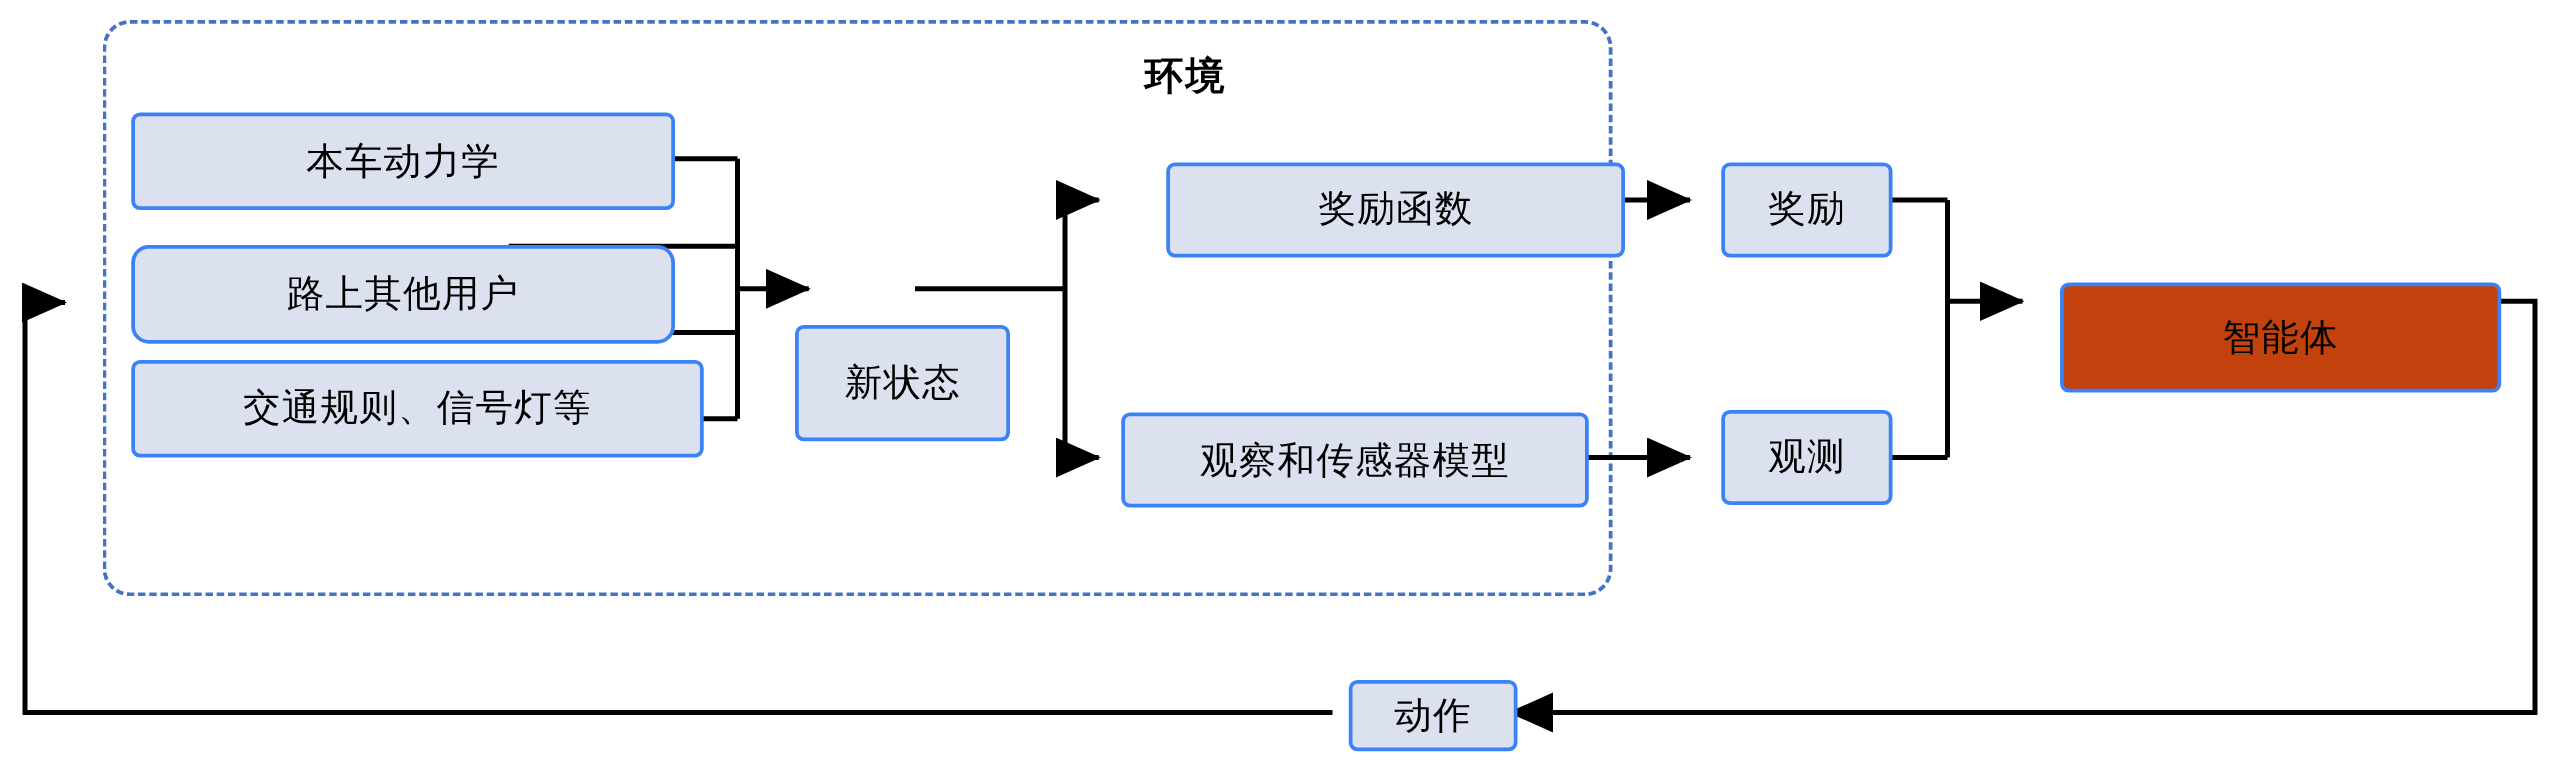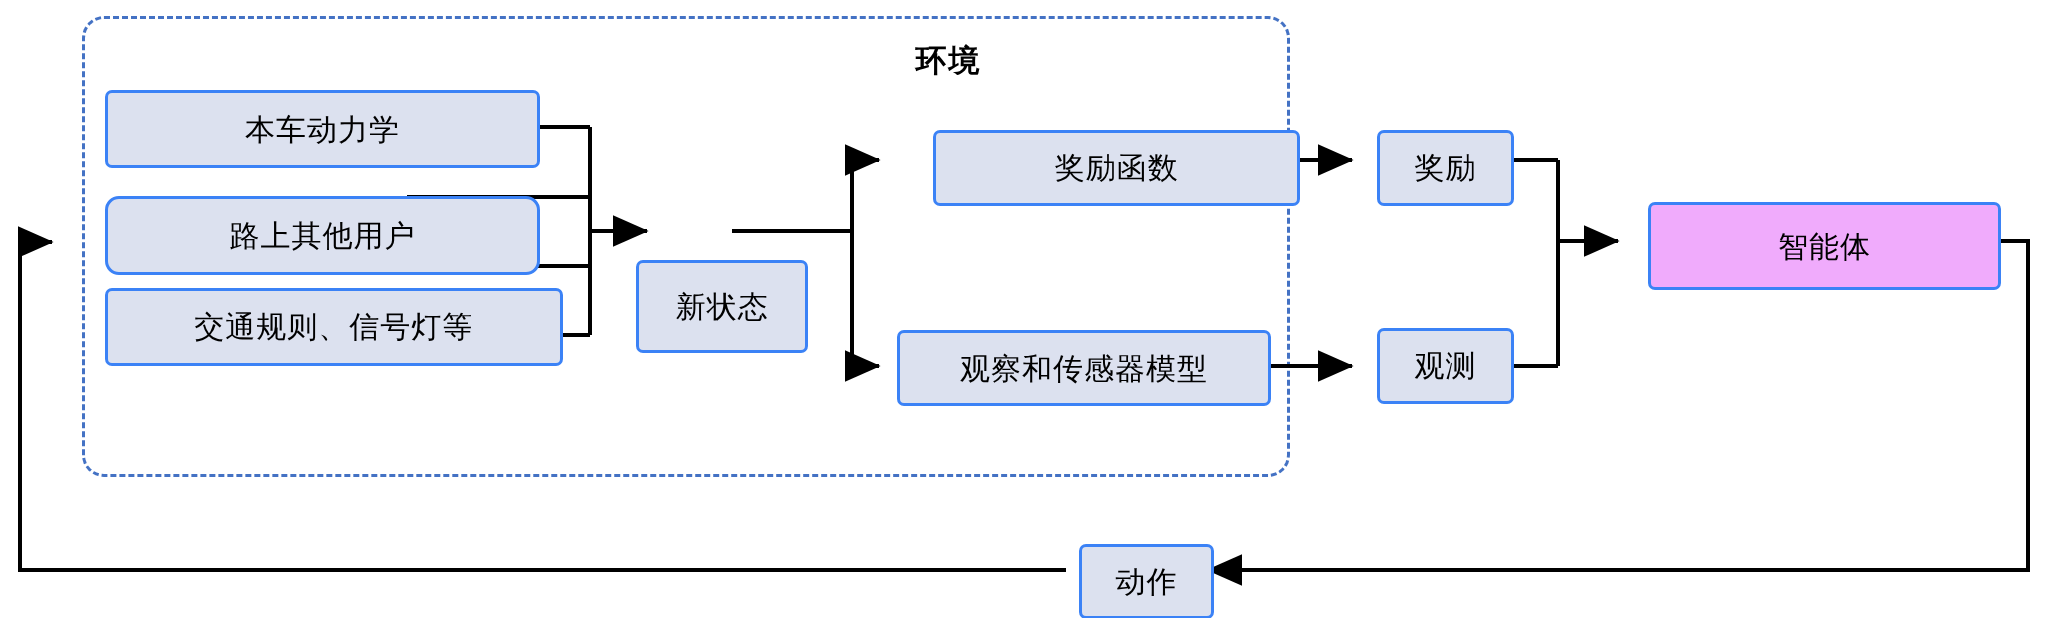--- a/index.html
+++ b/index.html
@@ -35,21 +35,22 @@
     align-items: center;
     justify-content: center;
     text-align: center;
     color: #000000;
     font-size: 30px;
     line-height: 1.1;
     letter-spacing: 1px;
     background: #dce1ef;
   }
   .node.agent {
-    background: #f0abfc;
+    background: #c2410c;
+    margin-top: 24px;
   }
   .group-box {
     position: absolute;
     box-sizing: border-box;
     border: 3px dashed #4472c4;
     border-radius: 22px;
     background: transparent;
   }
   .group-title {
     position: absolute;
@@ -137,17 +138,17 @@
   </div>
 
   <div class="node" style="left: 1377.28px; top: 328px; width: 136.667px; height: 75.5923px; font-size: 30px;">
     <span>观测</span>
   </div>
 
   <div class="node agent" style="left: 1647.96px; top: 201.579px; width: 352.945px; height: 88.8541px; font-size: 30px;">
     <span>智能体</span>
   </div>
 
-  <div class="node" style="left: 1078.74px; top: 543.734px; width: 135.34px; height: 75px; font-size: 30px;">
+  <div class="node" style="left: 1078.74px; top: 543.734px; width: 135.34px; height: 57px; font-size: 30px;">
     <span>动作</span>
   </div>
 
 </div>
 
 </body></html>

